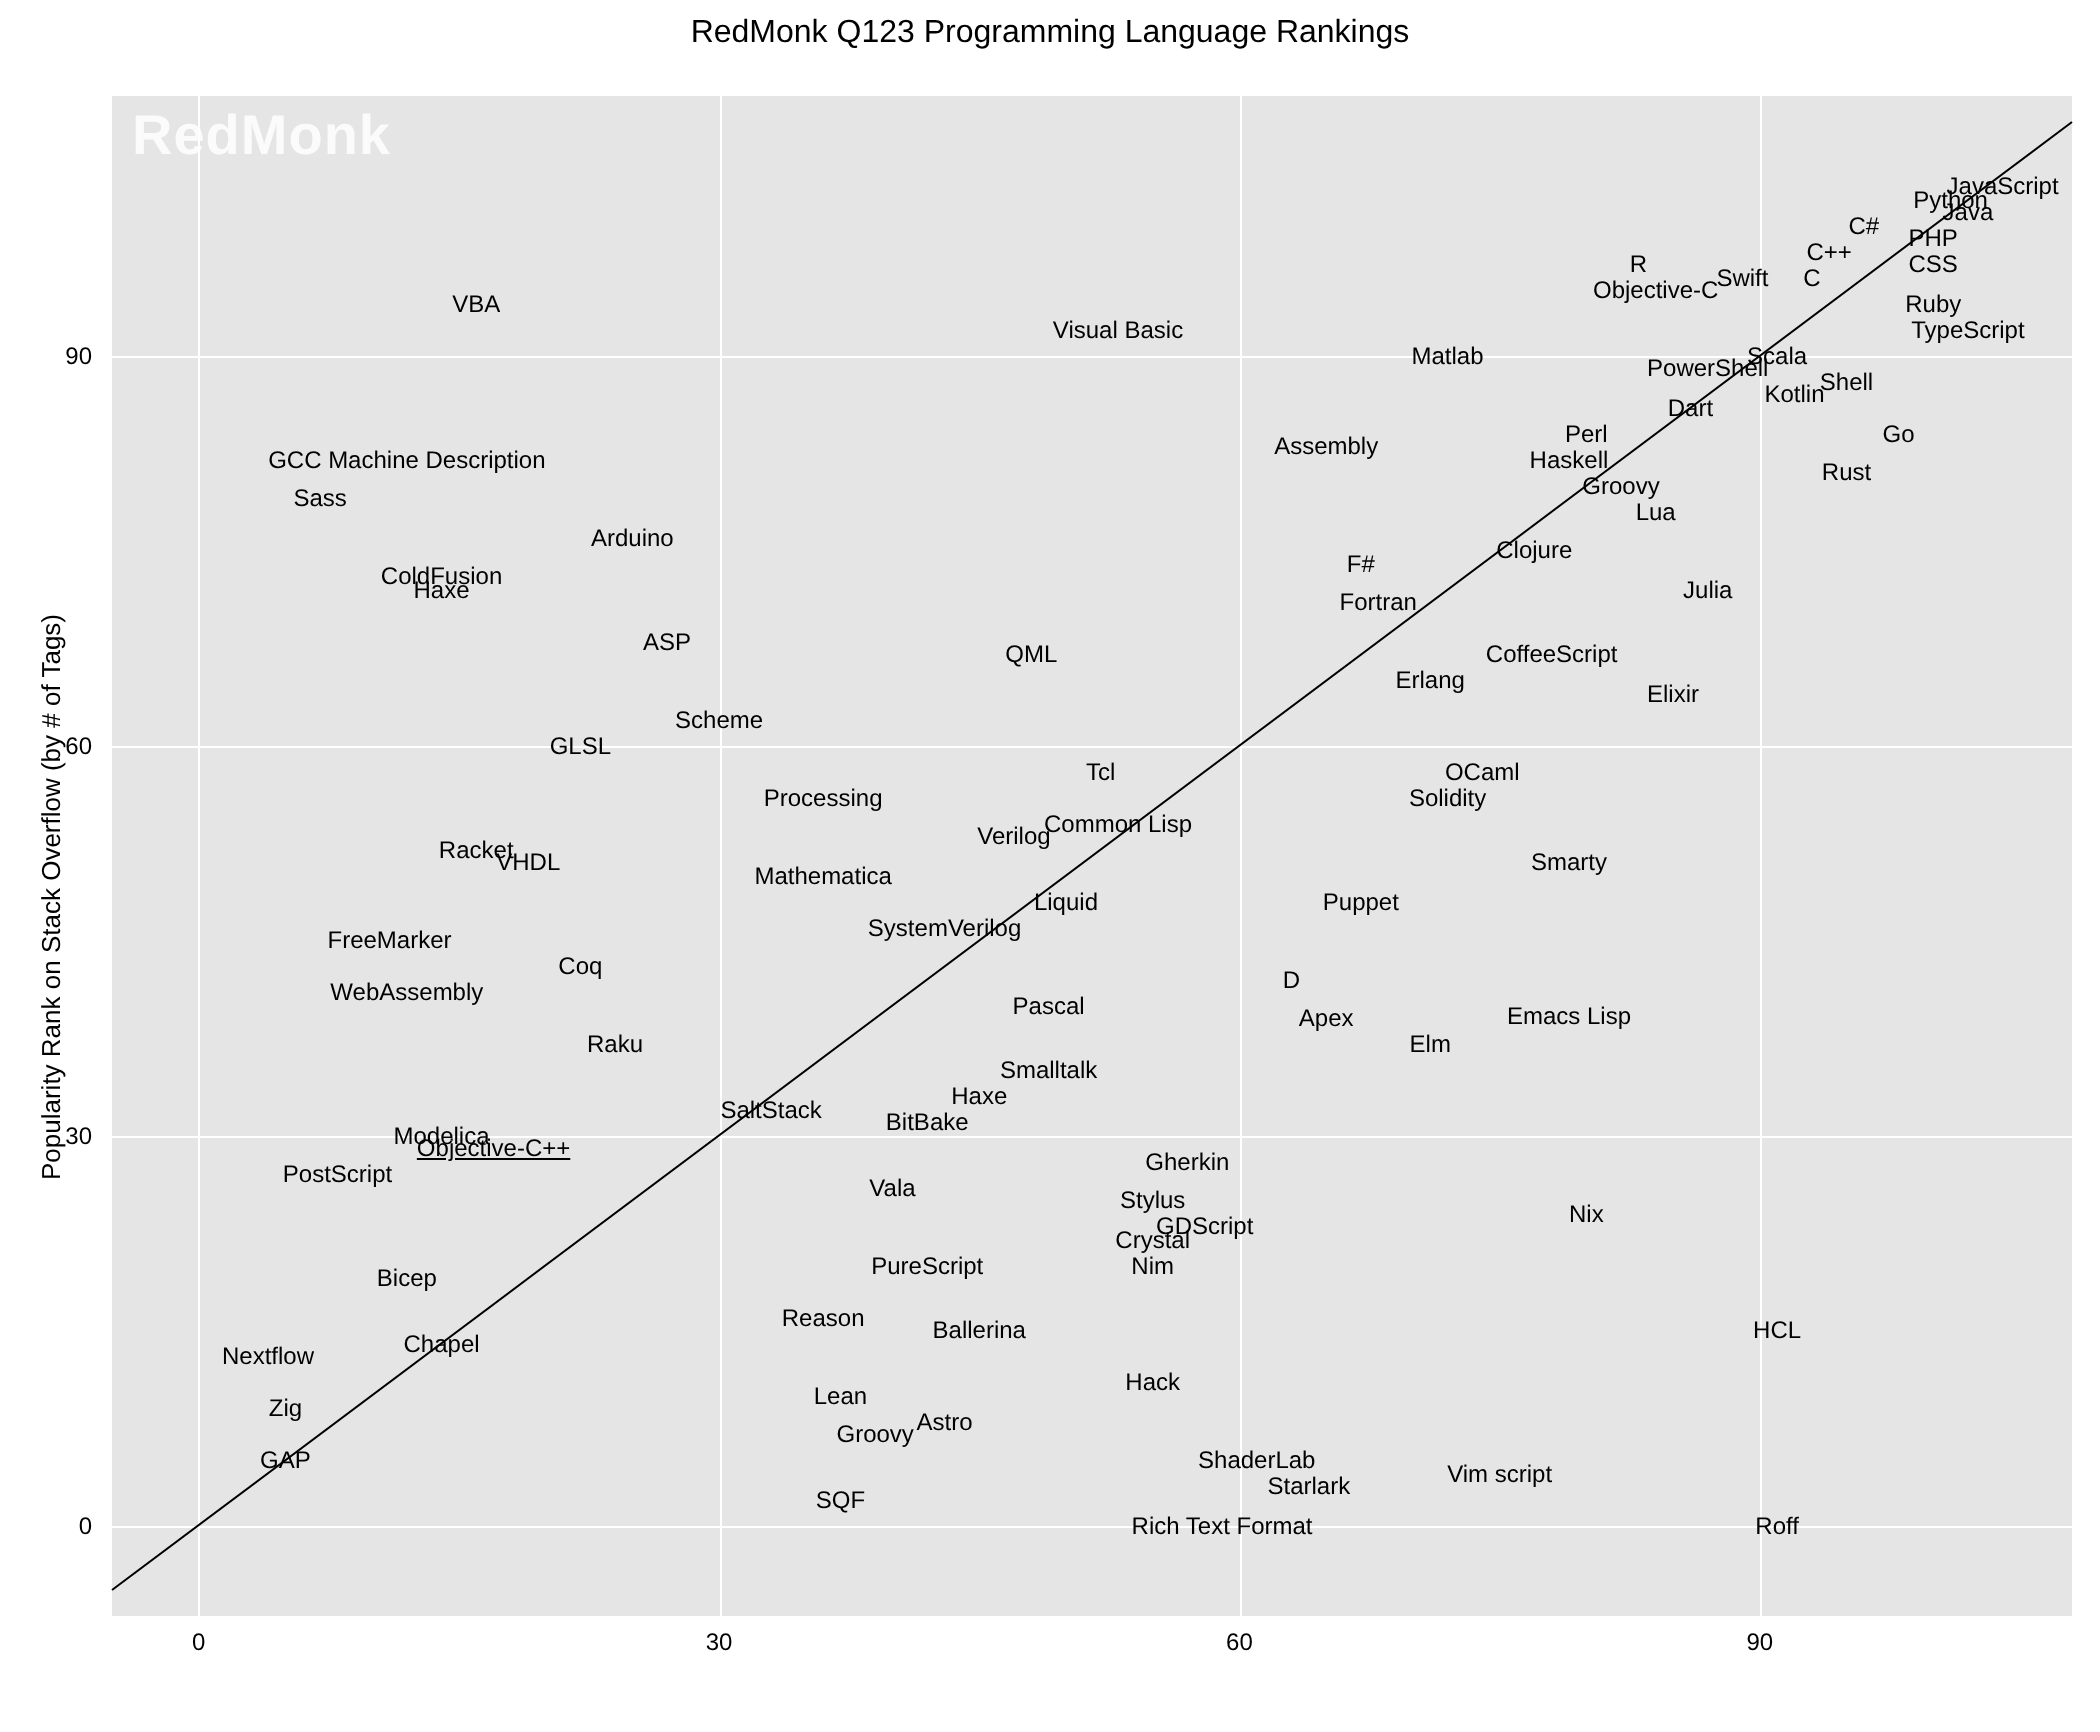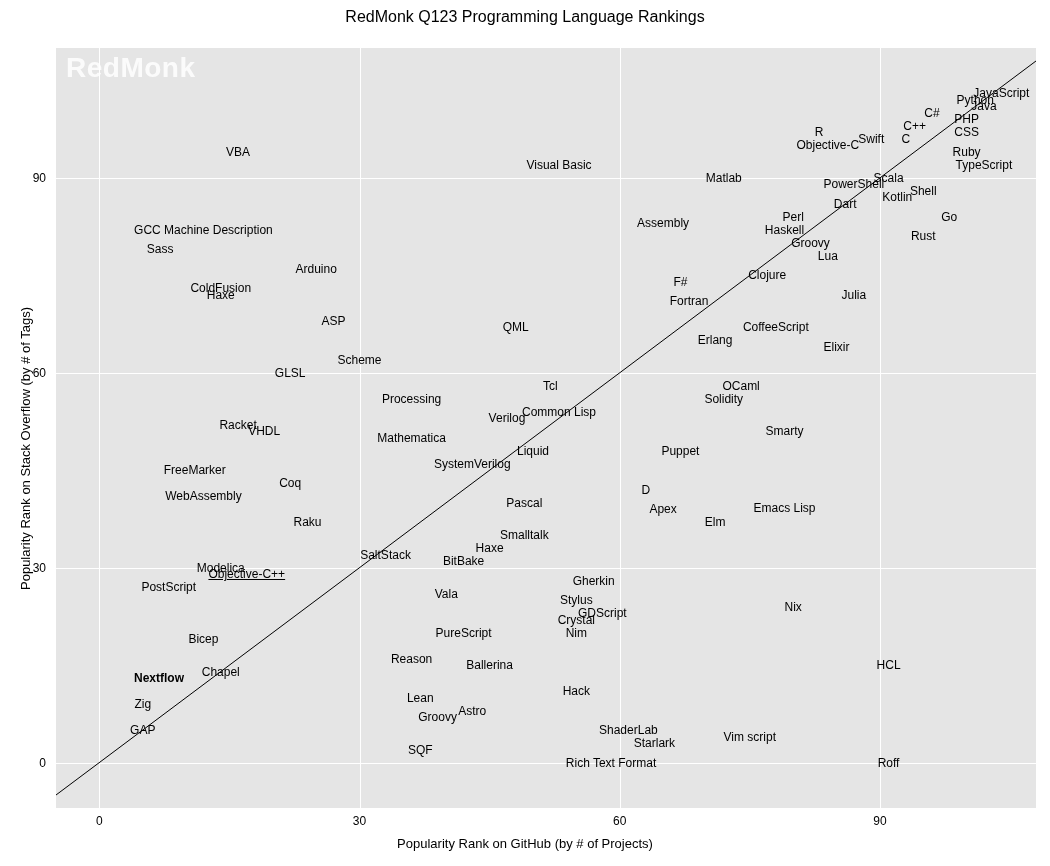--- a/index.html
+++ b/index.html
@@ -176,21 +176,21 @@
       <div class="pt-label" style="left: 793.168px; top: 576.632px;">Nix</div>
       <div class="pt-label" style="left: 602.372px; top: 583.128px;">GDScript</div>
       <div class="pt-label" style="left: 576.354px; top: 589.624px;">Crystal</div>
       <div class="pt-label" style="left: 576.354px; top: 602.615px;">Nim</div>
       <div class="pt-label" style="left: 463.611px; top: 602.615px;">PureScript</div>
       <div class="pt-label" style="left: 203.434px; top: 609.111px;">Bicep</div>
       <div class="pt-label" style="left: 411.575px; top: 628.598px;">Reason</div>
       <div class="pt-label" style="left: 489.628px; top: 635.094px;">Ballerina</div>
       <div class="pt-label" style="left: 888.566px; top: 635.094px;">HCL</div>
       <div class="pt-label" style="left: 220.779px; top: 641.59px;">Chapel</div>
-      <div class="pt-label" style="left: 159px; top: 648.085px; font-weight: bold;">Nextflow</div>
+      <div class="pt-label" style="left: 134px; top: 648.085px;">Nextflow</div>
       <div class="pt-label" style="left: 576.354px; top: 661.077px;">Hack</div>
       <div class="pt-label" style="left: 420.248px; top: 667.573px;">Lean</div>
       <div class="pt-label" style="left: 142.726px; top: 674.068px;">Zig</div>
       <div class="pt-label" style="left: 472.283px; top: 680.564px;">Astro</div>
       <div class="pt-label" style="left: 437.593px; top: 687.06px;">Groovy</div>
       <div class="pt-label" style="left: 142.726px; top: 700.051px;">GAP</div>
       <div class="pt-label" style="left: 628.389px; top: 700.051px;">ShaderLab</div>
       <div class="pt-label" style="left: 749.805px; top: 706.547px;">Vim script</div>
       <div class="pt-label" style="left: 654.407px; top: 713.043px;">Starlark</div>
       <div class="pt-label" style="left: 420.248px; top: 719.538px;">SQF</div>
@@ -202,15 +202,14 @@
       <div class="tick-x" style="left: 359.54px; top: 784px;">30</div>
       <div class="tick-x" style="left: 619.717px; top: 784px;">60</div>
       <div class="tick-x" style="left: 879.894px; top: 784px;">90</div>
     </div>
   <div id="yticks">
       <div class="tick-y" style="top: 732.53px; left: 20px; width: 26px;">0</div>
       <div class="tick-y" style="top: 537.658px; left: 20px; width: 26px;">30</div>
       <div class="tick-y" style="top: 342.786px; left: 20px; width: 26px;">60</div>
       <div class="tick-y" style="top: 147.915px; left: 20px; width: 26px;">90</div>
     </div>
-  <div class="axis-title-x" id="xlab" style="left: 0px; top: 806px;">Popularity Rank on GitHub (by # of Projects)</div>
   <div class="axis-title-y" id="ylab" style="left: 18px; top: 560px;">Popularity Rank on Stack Overflow (by # of Tags)</div>
 </div>
 
 </body></html>

